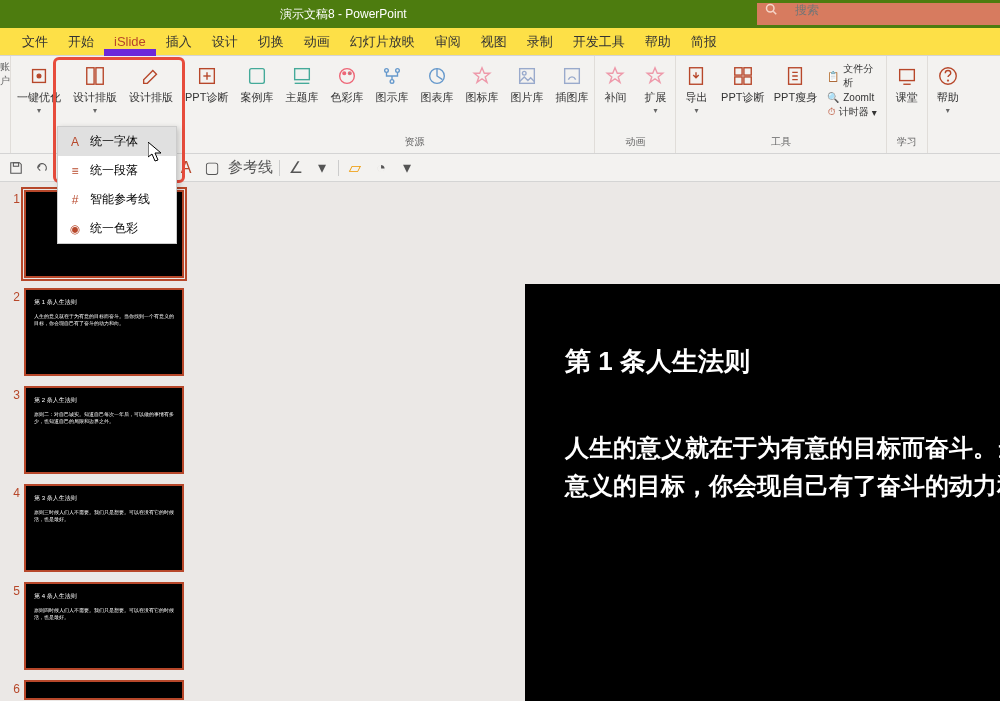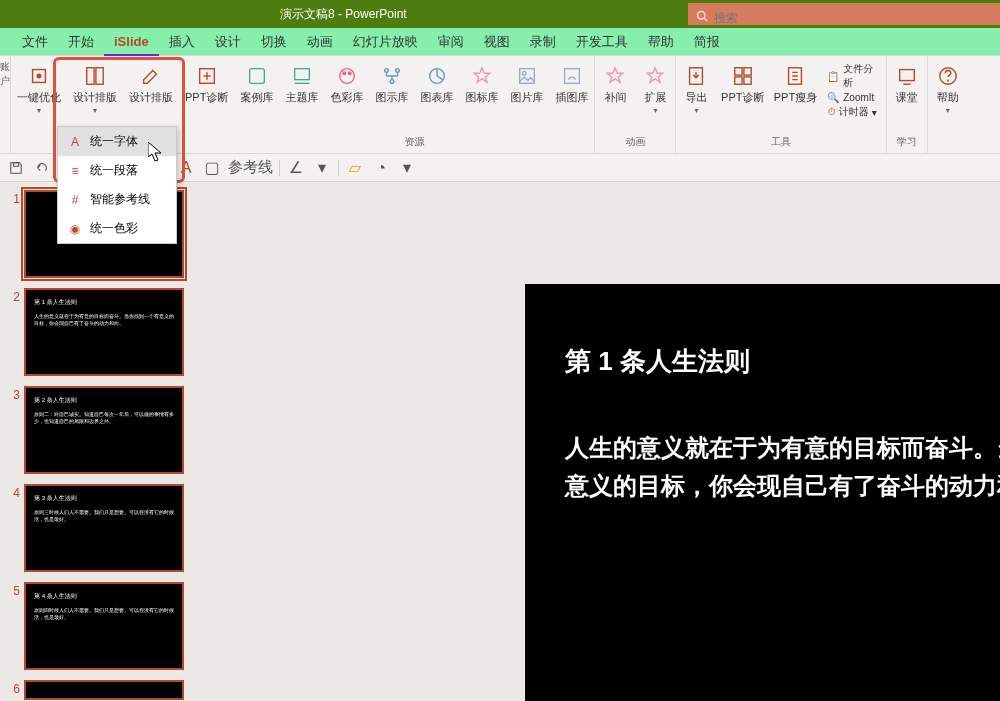--- a/index.html
+++ b/index.html
@@ -1,23 +1,23 @@
 <!DOCTYPE html>
 <html><head>
 <meta charset="utf-8">
 <style>
 *{margin:0;padding:0;box-sizing:border-box;font-family:"Microsoft YaHei",sans-serif}
 body{width:1000px;height:701px;background:#ebe8e6;overflow:hidden;position:relative}
 .titlebar{height:28px;background:#4d7c0f;display:flex;align-items:center;color:#fff;font-size:12px}
 .title{margin-left:280px}
-.search-box{margin-left:auto;background:#d77b5f;height:22px;width:312px;display:flex;align-items:flex-end;padding:0 8px;gap:6px}
+.search-box{margin-left:auto;background:#d77b5f;height:22px;width:243px;display:flex;align-items:flex-start;padding:0 8px;gap:18px}
 .search-box input{background:transparent;border:none;color:#f5d5c8;font-size:12px;outline:none;flex:1}
-.tabs{height:28px;background:#86efac;display:flex;align-items:center;border-bottom:1px solid #d4d4d4;padding-left:12px;gap:0}
+.tabs{height:28px;background:#fde047;display:flex;align-items:center;border-bottom:1px solid #d4d4d4;padding-left:12px;gap:0}
 .tab{padding:0 10px;height:28px;line-height:28px;font-size:13px;color:#333;cursor:pointer}
-.tab.active{color:#b7472a;font-weight:bold;border-bottom:2px solid #6d28d9}
+.tab.active{color:#b7472a;font-weight:normal;border-bottom:7px solid #6d28d9}
 .ribbon{height:98px;background:#f3f2f0;display:flex;border-bottom:1px solid #d4d4d4}
 .rg{display:flex;flex-direction:column;align-items:center;padding:4px 0 2px;border-right:1px solid #e0ddd9}
 .rg-items{display:flex;flex:1;align-items:flex-start}
 .rg-label{font-size:10px;color:#666;padding-bottom:2px}
 .rbtn{display:flex;flex-direction:column;align-items:center;justify-content:flex-start;padding:4px 6px;cursor:pointer;min-width:40px}
 .ricon{width:24px;height:24px;display:flex;align-items:center;justify-content:center;margin-bottom:3px}
 .ricon svg{width:22px;height:22px}
 .rlabel{font-size:11px;color:#333;white-space:nowrap;text-align:center;line-height:1.2}
 .dd{font-size:8px;color:#666;margin-top:2px}
 .hl-box{position:absolute;left:53px;top:57px;width:132px;height:126px;border:3px solid #e74c3c;border-radius:6px;pointer-events:none;z-index:90}

